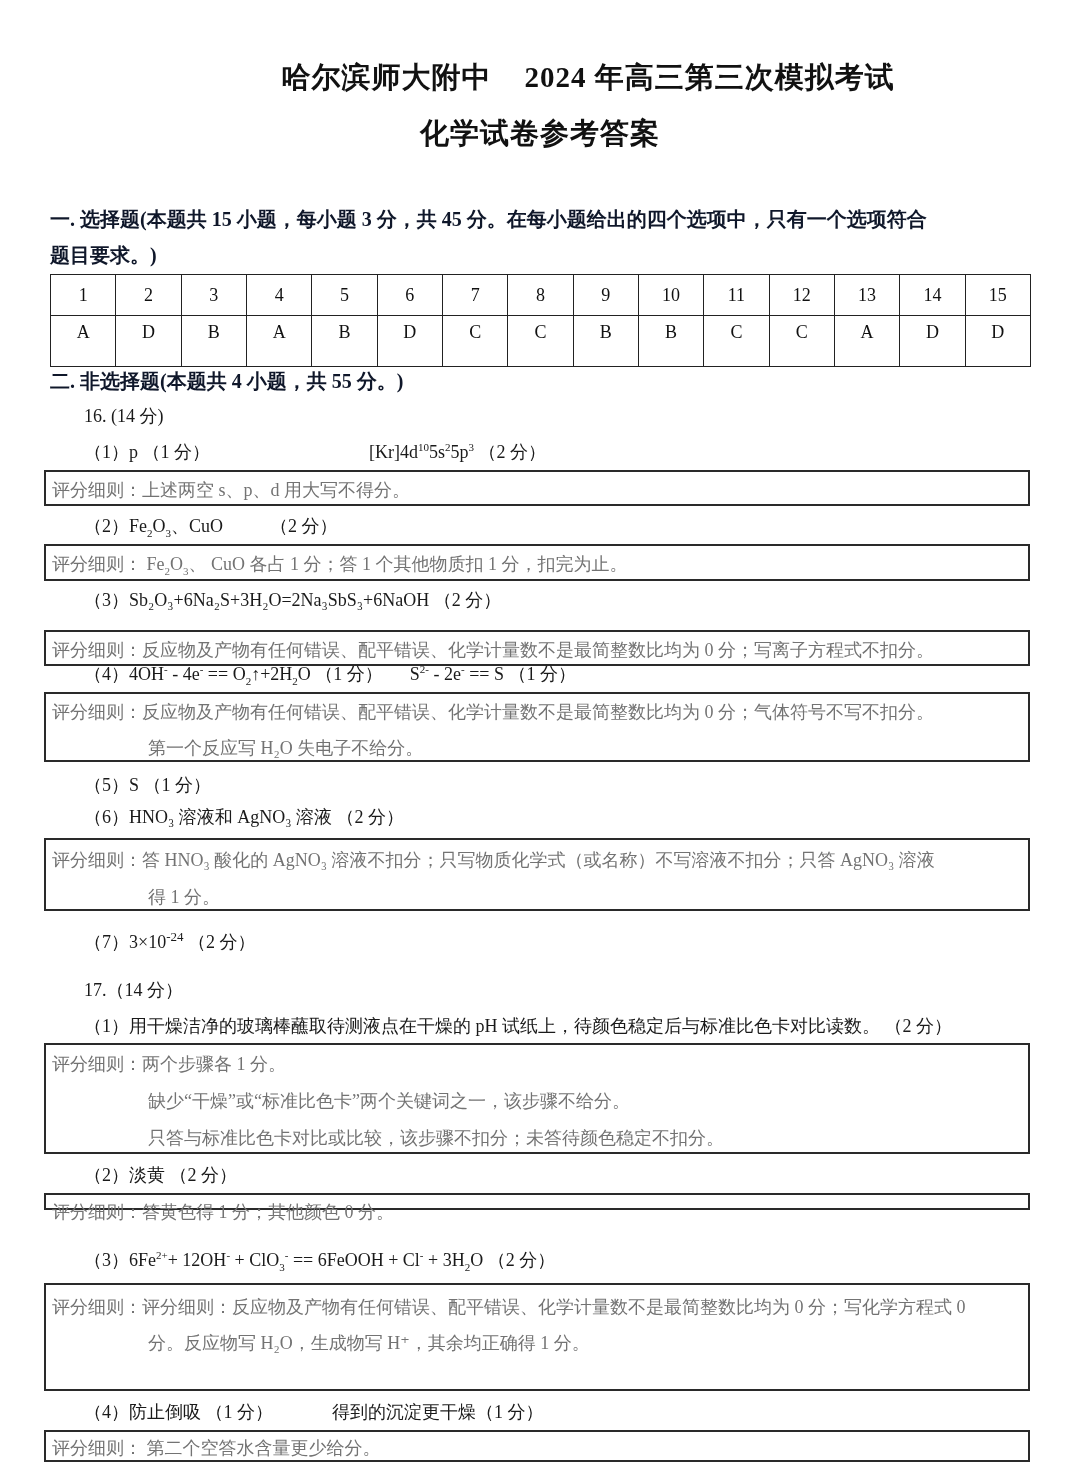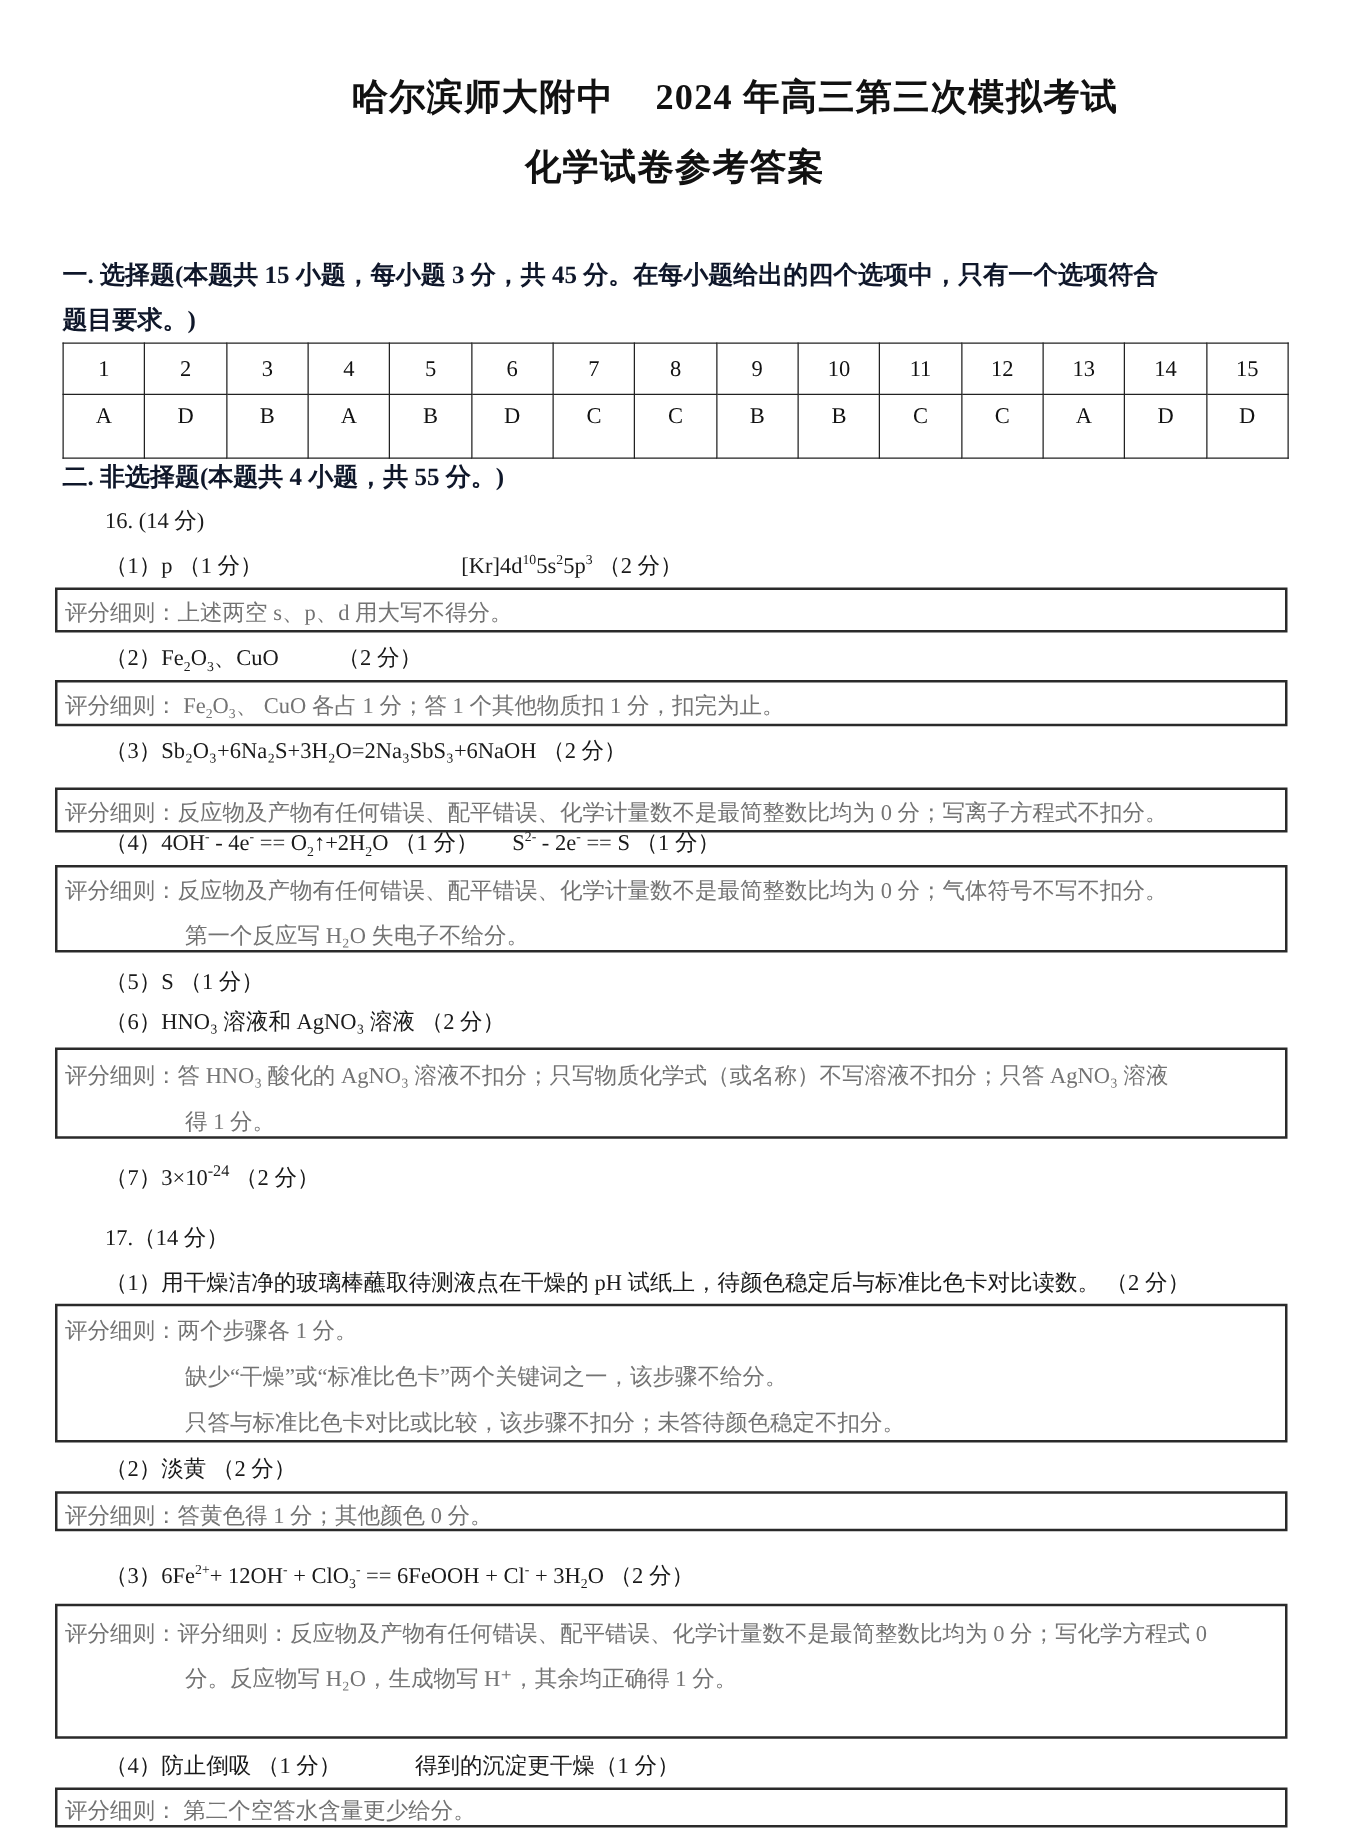--- a/index.html
+++ b/index.html
@@ -142,21 +142,21 @@
 <div class="abs line" style="top:978px;">17.（14 分）</div>
 
 <div class="abs line" style="top:1014px;">（1）用干燥洁净的玻璃棒蘸取待测液点在干燥的 pH 试纸上，待颜色稳定后与标准比色卡对比读数。 （2 分）</div>
 <div class="rule-box" style="top:1043px;height:111px;">
   <div class="rule-line" style="top:7px;">评分细则：两个步骤各 1 分。</div>
   <div class="rule-line rule-indent" style="top:44px;">缺少“干燥”或“标准比色卡”两个关键词之一，该步骤不给分。</div>
   <div class="rule-line rule-indent" style="top:81px;">只答与标准比色卡对比或比较，该步骤不扣分；未答待颜色稳定不扣分。</div>
 </div>
 
 <div class="abs line" style="top:1163px;">（2）淡黄 （2 分）</div>
-<div class="rule-box" style="top:1193px;height:32px;">
+<div class="rule-box" style="top:1193px;height:17px;">
   <div class="rule-line" style="top:5px;">评分细则：答黄色得 1 分；其他颜色 0 分。</div>
 </div>
 
 <div class="abs line" style="top:1248px;">
   <span>（3）6Fe</span><sup>2+</sup><span>+ 12OH</span><sup>-</sup><span> + ClO</span><sub>3</sub><sup>-</sup><span> == 6FeOOH + Cl</span><sup>-</sup><span> + 3H</span><sub>2</sub><span>O</span>
   <span>（2 分）</span>
 </div>
 <div class="rule-box" style="top:1283px;height:108px;">
   <div class="rule-line" style="top:10px;">评分细则：评分细则：反应物及产物有任何错误、配平错误、化学计量数不是最简整数比均为 0 分；写化学方程式 0</div>
   <div class="rule-line rule-indent" style="top:46px;">分。反应物写 H₂O，生成物写 H⁺，其余均正确得 1 分。</div>

